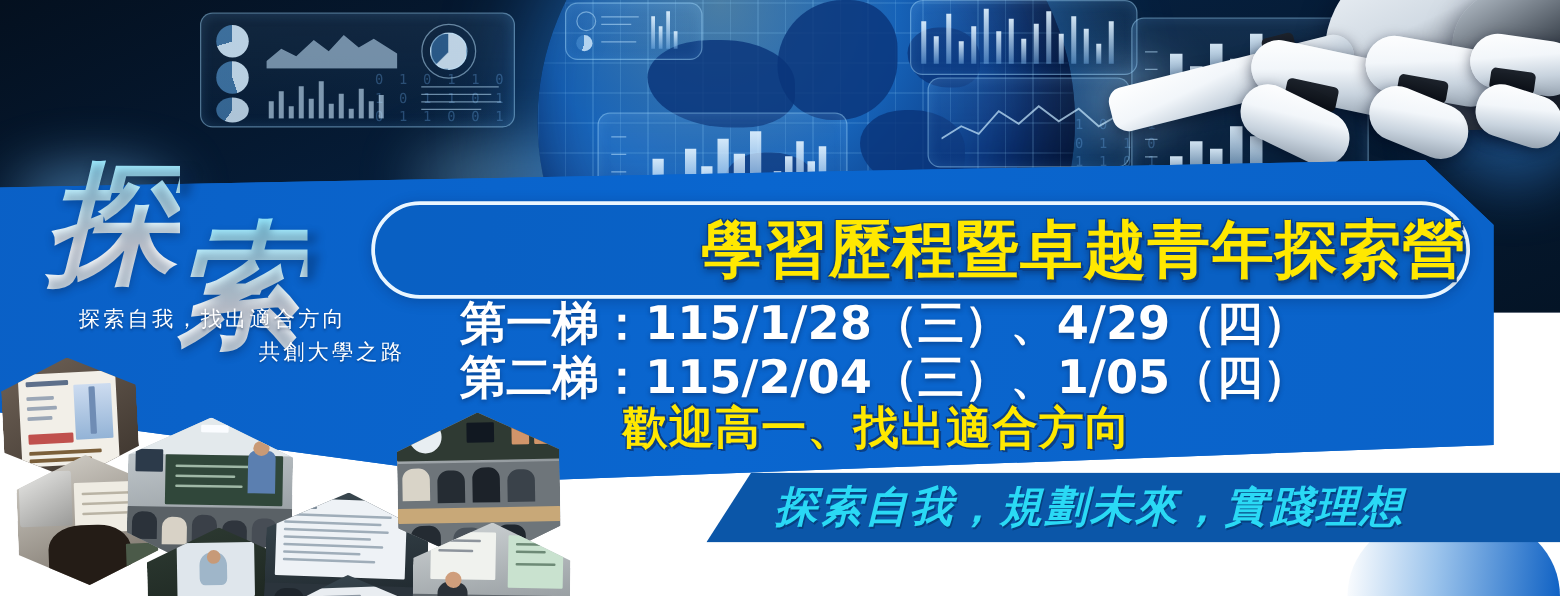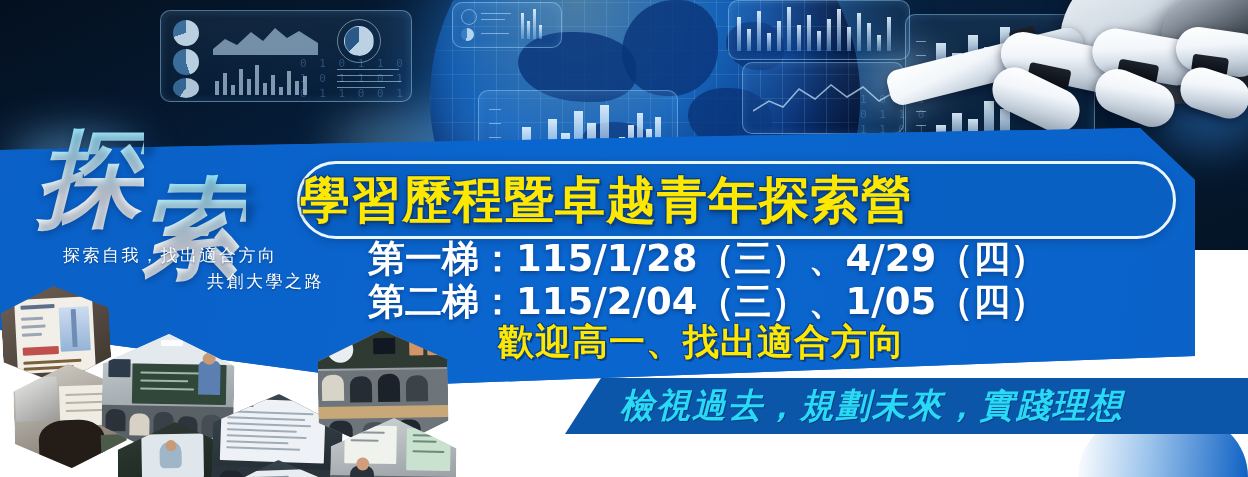--- a/index.html
+++ b/index.html
@@ -115,21 +115,21 @@
     text-shadow:0 1px 2px rgba(0,24,60,.45);
   }
   #tag1{left:63px;top:244px;}
   #tag2{left:207px;top:270px;}
 
   
   .pill{
     position:absolute;left:297px;top:161px;width:873px;height:72px;z-index:16;
     border:3px solid #eaf6ff;border-radius:40px;
     background:rgba(10,88,180,.30);
-    display:flex;align-items:center;justify-content:flex-start;
+    display:flex;align-items:center;justify-content:flex-end;
     box-shadow:0 2px 10px rgba(0,20,60,.25);
   }
   .pill-text{
     font-family:"DejaVu Serif","Liberation Serif",serif;
     font-weight:700;font-size:50px;color:#FFE800;
     letter-spacing:1px;white-space:nowrap;
     text-shadow:2px 2px 0 #0a3f86,-1px -1px 0 #0a3f86,1px -1px 0 #0a3f86,-1px 1px 0 #0a3f86,0 3px 6px rgba(0,14,40,.5);
   }
 
   
@@ -370,21 +370,21 @@
     <span class="pill-text">學習歷程暨卓越青年探索營</span>
   </div>
 
   <div class="dateline" id="d1">第一梯：115/1/28（三）、4/29（四）</div>
   <div class="dateline" id="d2">第二梯：115/2/04（三）、1/05（四）</div>
 
   <div class="welcome">歡迎高一、找出適合方向</div>
 
   <div class="blob"></div>
   <div class="slogan-bar">
-    <span class="slogan-text">檢視過去，規劃未來，實踐理想</span>
+    <span class="slogan-text">探索自我，規劃未來，實踐理想</span>
   </div>
 
   <div class="collage">
 
     <div class="hexphoto" style="left:2px;top:4px;width:108px;height:98px;transform:rotate(-3deg);">
       <div class="tint" style="background:linear-gradient(150deg,#6f6257,#3b332c);"></div>
       <div class="blk" style="left:14px;top:12px;width:78px;height:74px;background:#f2efe8;border-radius:2px;"></div>
       <div class="blk" style="left:58px;top:22px;width:30px;height:44px;background:linear-gradient(180deg,#cddcf0,#93b3d6);"></div>
       <div class="blk" style="left:70px;top:24px;width:5px;height:38px;background:#6f8cb4;"></div>
       <div class="blk" style="left:20px;top:18px;width:34px;height:4px;background:#5d6f8a;"></div>

